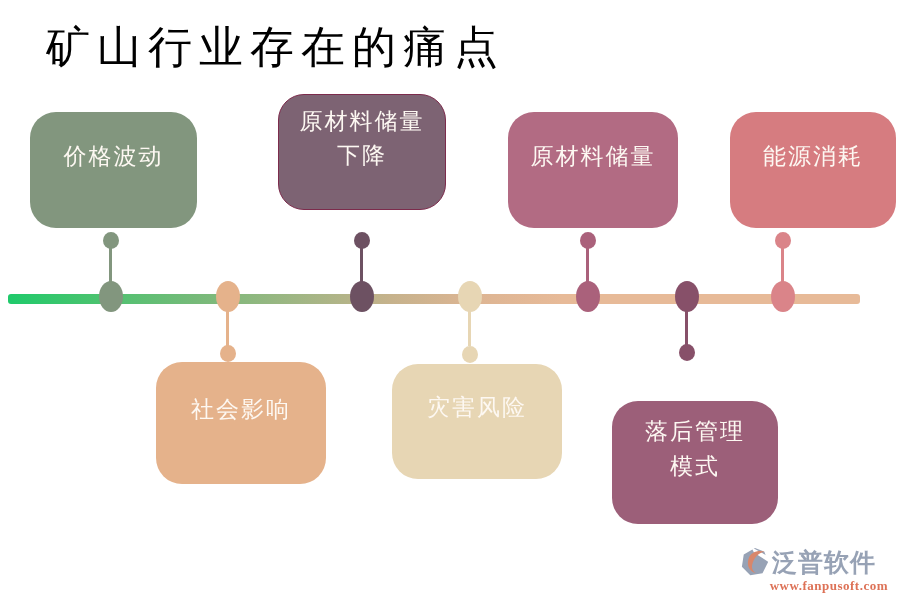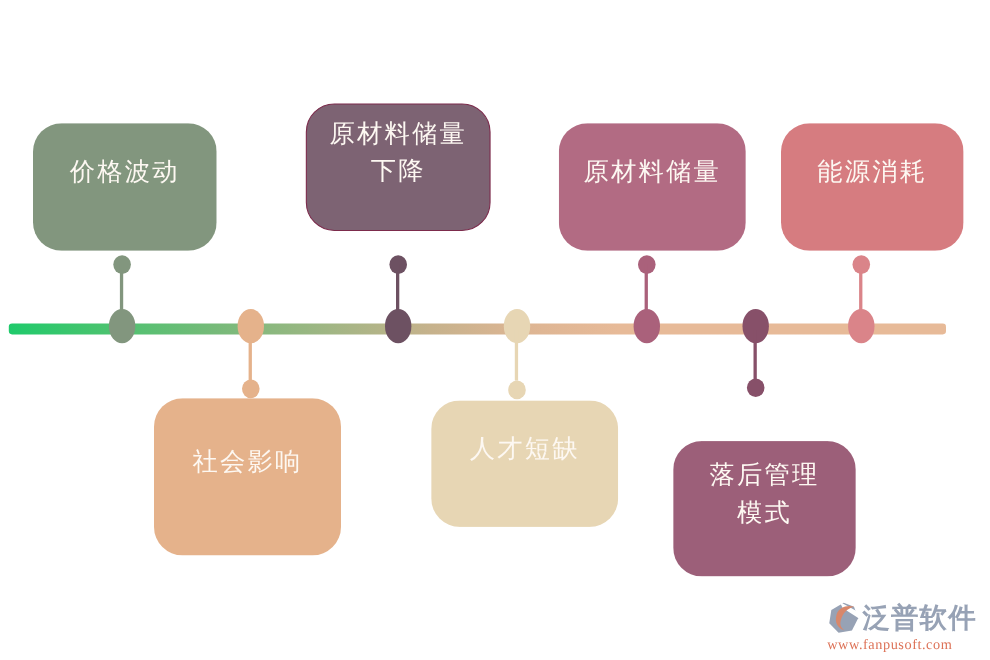--- a/index.html
+++ b/index.html
@@ -34,21 +34,21 @@
   }
   .dot-lg{
     position:absolute;width:24px;height:31px;border-radius:50%;background:var(--conn);
   }
   
   .i0 .box{left:30px;top:112px;width:167px;height:116px;}
   .i0 .dot-sm{left:103px;top:232px;}
   .i0 .stem{left:109px;top:240px;height:50px;}
   .i0 .dot-lg{left:99px;top:281px;}
   
-  .i1 .box{left:140px;top:362px;width:170px;height:143px;}
+  .i1 .box{left:156px;top:362px;width:170px;height:122px;}
   .i1 .dot-lg{left:216px;top:281px;}
   .i1 .stem{left:226px;top:300px;height:46px;}
   .i1 .dot-sm{left:220px;top:345px;}
   
   .i2 .box{left:278px;top:94px;width:168px;height:116px;}
   .i2 .dot-sm{left:354px;top:232px;}
   .i2 .stem{left:360px;top:240px;height:50px;}
   .i2 .dot-lg{left:350px;top:281px;}
   
   .i3 .box{left:392px;top:364px;width:170px;height:115px;}
@@ -59,44 +59,45 @@
   .i4 .box{left:508px;top:112px;width:170px;height:116px;}
   .i4 .dot-sm{left:580px;top:232px;}
   .i4 .stem{left:586px;top:240px;height:50px;}
   .i4 .dot-lg{left:576px;top:281px;}
   
   .i5 .box{left:612px;top:357px;width:166px;height:123px;margin-top:44px;}
   .i5 .dot-lg{left:675px;top:281px;}
   .i5 .stem{left:685px;top:300px;height:46px;}
   .i5 .dot-sm{left:679px;top:344px;}
   
-  .i6 .box{left:710px;top:112px;width:166px;height:116px;}
+  .i6 .box{left:730px;top:112px;width:166px;height:116px;}
   .i6 .dot-sm{left:775px;top:232px;}
   .i6 .stem{left:781px;top:240px;height:50px;}
   .i6 .dot-lg{left:771px;top:281px;}
 
   
   .watermark{
-    position:absolute;right:0;bottom:6px;width:148px;text-align:left;
+    position:absolute;right:12px;bottom:6px;width:148px;text-align:right;
   }
   .wm-row{display:flex;align-items:center;justify-content:flex-start;gap:2px;}
   .wm-name{
     color:var(--name-color,#97a2b5);font-size:25px;font-weight:bold;letter-spacing:1px;
     white-space:nowrap;line-height:1;
   }
   .wm-url{
-    color:var(--url-color,#dd7257);font-size:13px;font-weight:normal;letter-spacing:0.5px;
+    color:var(--url-color,#dd7257);font-size:13px;font-weight:bold;letter-spacing:0.5px;
     margin-top:1px;white-space:nowrap;
   }
 </style>
 </head>
 <body>
 
 <div class="stage">
 
+  <h1 class="title">矿山行业存在的痛点</h1>
 
   <div class="timeline" style="background: linear-gradient(90deg, rgb(31, 202, 107) 0%, rgb(69, 196, 110) 9%, rgb(118, 186, 121) 22%, rgb(160, 182, 132) 34%, rgb(198, 178, 140) 45%, rgb(221, 181, 147) 55%, rgb(231, 186, 152) 65%, rgb(231, 186, 152) 100%);"></div>
 
   <div class="item i0" style="--fill: #82967e; --conn: #82967e;">
     <div class="box">
       <span class="label">价格波动</span>
     </div>
     <span class="dot-sm"></span>
     <span class="stem"></span>
     <span class="dot-lg"></span>
@@ -116,21 +117,21 @@
       <span class="label">原材料储量
 下降</span>
     </div>
     <span class="dot-sm"></span>
     <span class="stem"></span>
     <span class="dot-lg"></span>
   </div>
 
   <div class="item i3" style="--fill: #e7d6b4; --conn: #e7d6b4;">
     <div class="box">
-      <span class="label">人才短缺</span>
+      <span class="label">灾害风险</span>
     </div>
     <span class="dot-lg"></span>
     <span class="stem"></span>
     <span class="dot-sm"></span>
   </div>
 
   <div class="item i4" style="--fill: #b26b83; --conn: #aa617b;">
     <div class="box">
       <span class="label">原材料储量</span>
     </div>

